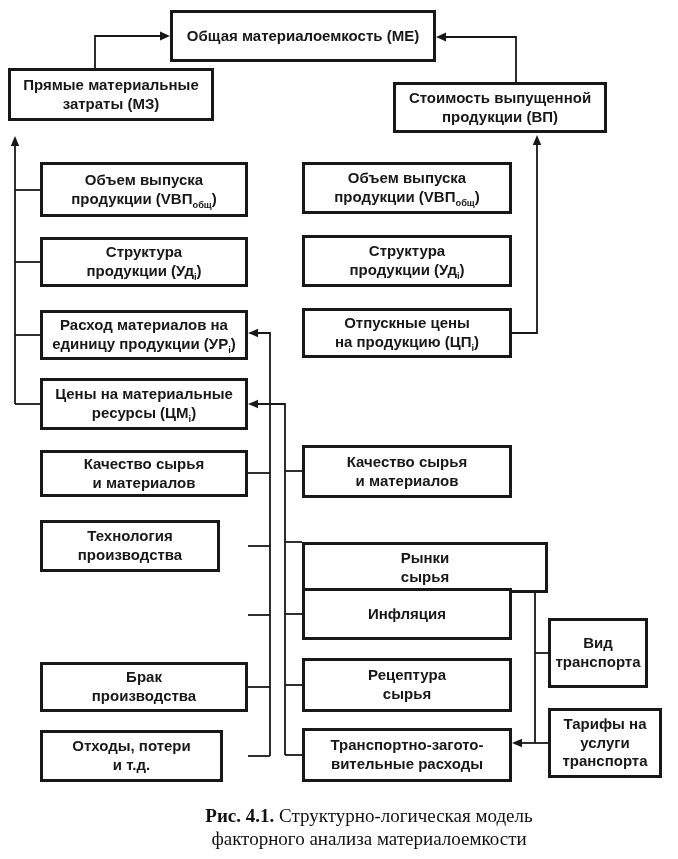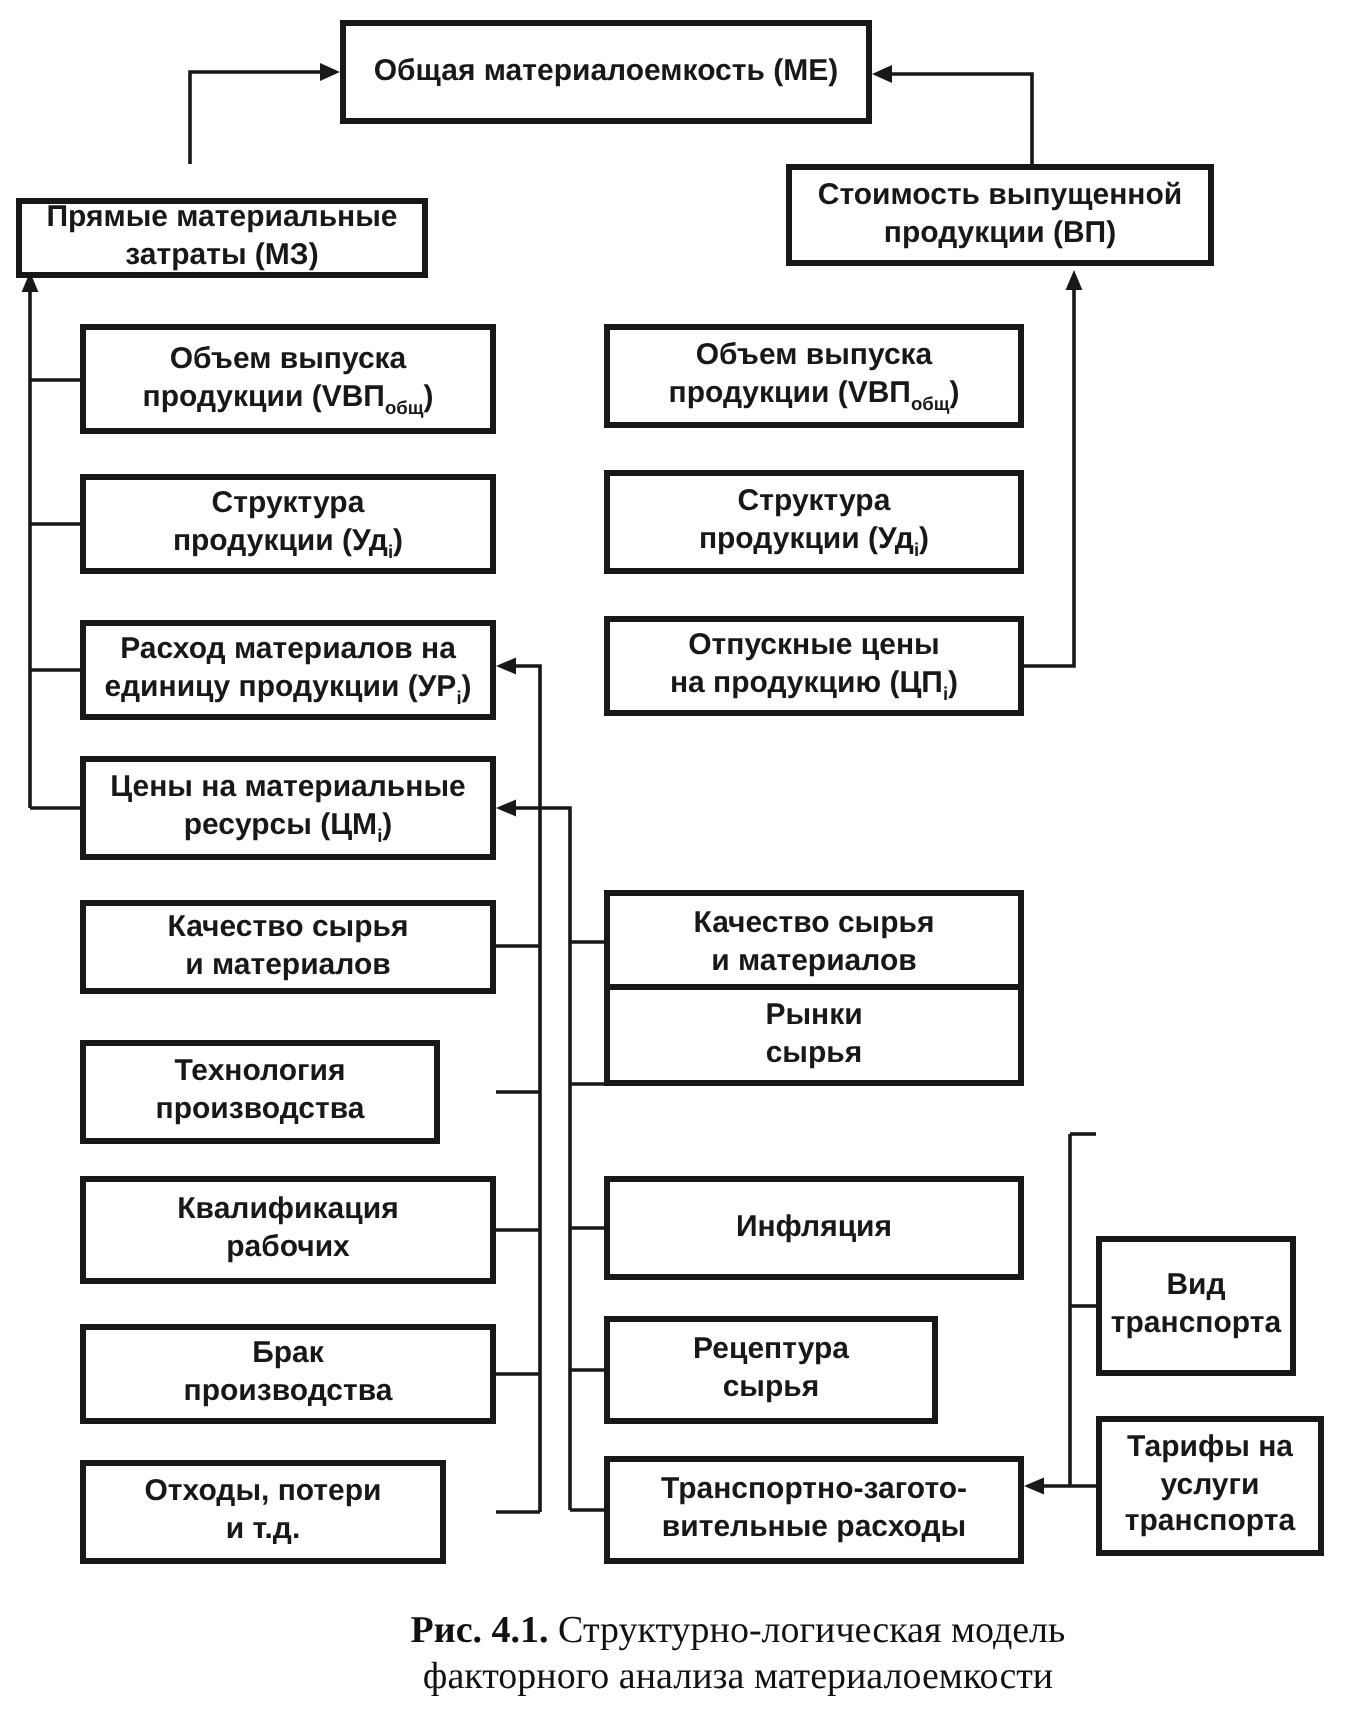--- a/index.html
+++ b/index.html
@@ -84,21 +84,21 @@
       <path d="M535,567 H548"></path>
       <path d="M535,653 H548"></path>
       <path d="M548,743 H521"></path>
       <polygon points="512,743 522,738.8 522,747.2"></polygon>
     </g>
   </svg>
 
   <div class="box" style="left:170px;top:10px;width:266px;height:52px">
     <span>Общая материалоемкость (МЕ)</span>
   </div>
-  <div class="box" style="left:8px;top:99px;width:206px;height:40px">
+  <div class="box" style="left:8px;top:68px;width:206px;height:53px">
     <span>Прямые материальные<br>затраты (МЗ)</span>
   </div>
   <div class="box" style="left:393px;top:82px;width:214px;height:51px">
     <span>Стоимость выпущенной<br>продукции (ВП)</span>
   </div>
 
   <div class="box" style="left:40px;top:162px;width:208px;height:55px">
     <span>Объем выпуска<br>продукции (VВП<sub>общ</sub>)</span>
   </div>
   <div class="box" style="left:40px;top:237px;width:208px;height:50px">
@@ -109,49 +109,46 @@
   </div>
   <div class="box" style="left:40px;top:378px;width:208px;height:52px">
     <span>Цены на материальные<br>ресурсы (ЦМ<sub>i</sub>)</span>
   </div>
   <div class="box" style="left:40px;top:450px;width:208px;height:47px">
     <span>Качество сырья<br>и материалов</span>
   </div>
   <div class="box" style="left:40px;top:520px;width:180px;height:52px">
     <span>Технология<br>производства</span>
   </div>
-  <div class="box" style="left:40px;top:588px;width:208px;height:54px">
-    <span>Квалификация<br>рабочих</span>
-  </div>
   <div class="box" style="left:40px;top:662px;width:208px;height:50px">
     <span>Брак<br>производства</span>
   </div>
   <div class="box" style="left:40px;top:730px;width:183px;height:52px">
     <span>Отходы, потери<br>и т.д.</span>
   </div>
 
   <div class="box" style="left:302px;top:162px;width:210px;height:52px">
     <span>Объем выпуска<br>продукции (VВП<sub>общ</sub>)</span>
   </div>
   <div class="box" style="left:302px;top:235px;width:210px;height:52px">
     <span>Структура<br>продукции (Уд<sub>i</sub>)</span>
   </div>
   <div class="box" style="left:302px;top:308px;width:210px;height:50px">
     <span>Отпускные цены<br>на продукцию (ЦП<sub>i</sub>)</span>
   </div>
   <div class="box" style="left:302px;top:445px;width:210px;height:53px">
     <span>Качество сырья<br>и материалов</span>
   </div>
-  <div class="box" style="left:302px;top:492px;width:210px;height:51px">
+  <div class="box" style="left:302px;top:542px;width:246px;height:51px">
     <span>Рынки<br>сырья</span>
   </div>
   <div class="box" style="left:302px;top:588px;width:210px;height:52px">
     <span>Инфляция</span>
   </div>
-  <div class="box" style="left:302px;top:658px;width:167px;height:54px">
+  <div class="box" style="left:302px;top:658px;width:210px;height:54px">
     <span>Рецептура<br>сырья</span>
   </div>
   <div class="box" style="left:302px;top:728px;width:210px;height:54px">
     <span>Транспортно-загото-<br>вительные расходы</span>
   </div>
 
   <div class="box" style="left:548px;top:618px;width:100px;height:70px">
     <span>Вид<br>транспорта</span>
   </div>
   <div class="box" style="left:548px;top:708px;width:114px;height:70px">

